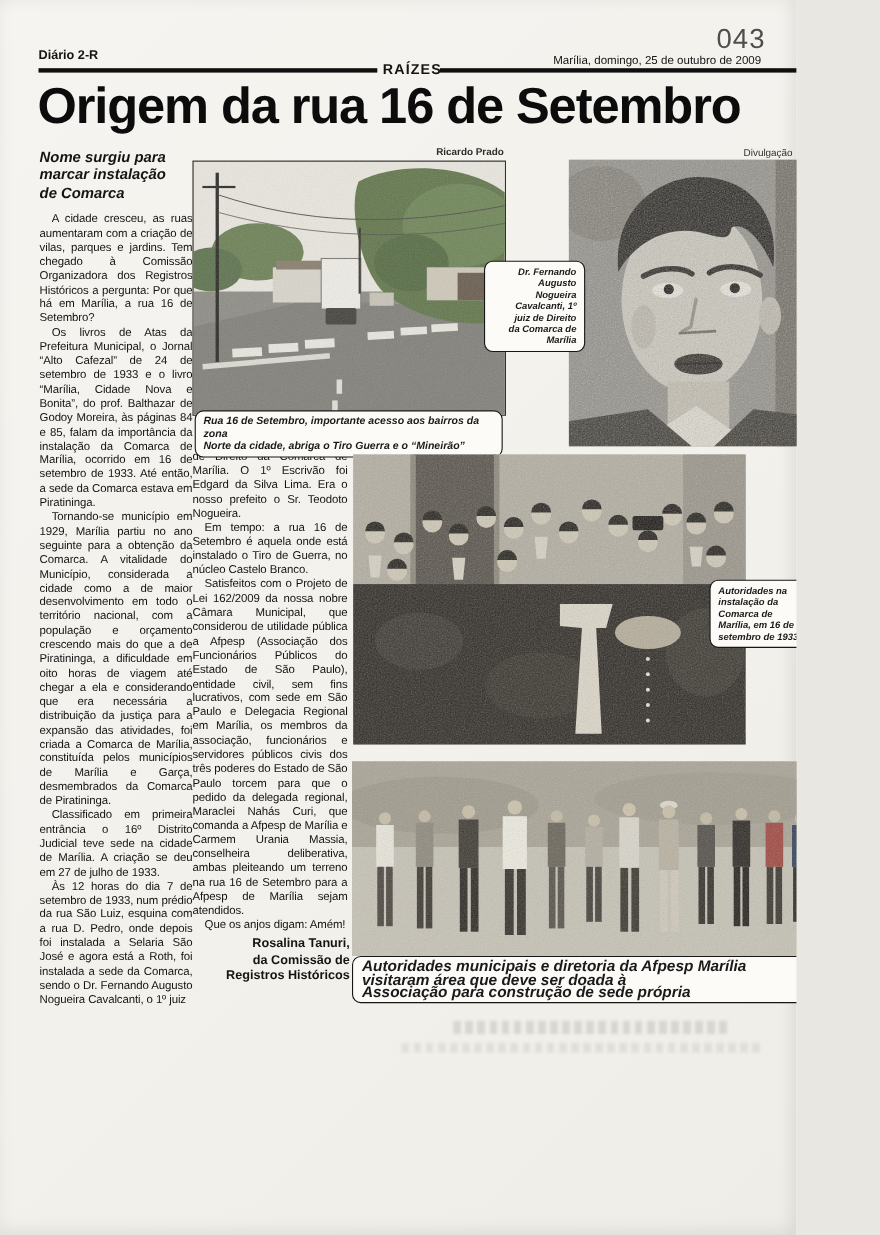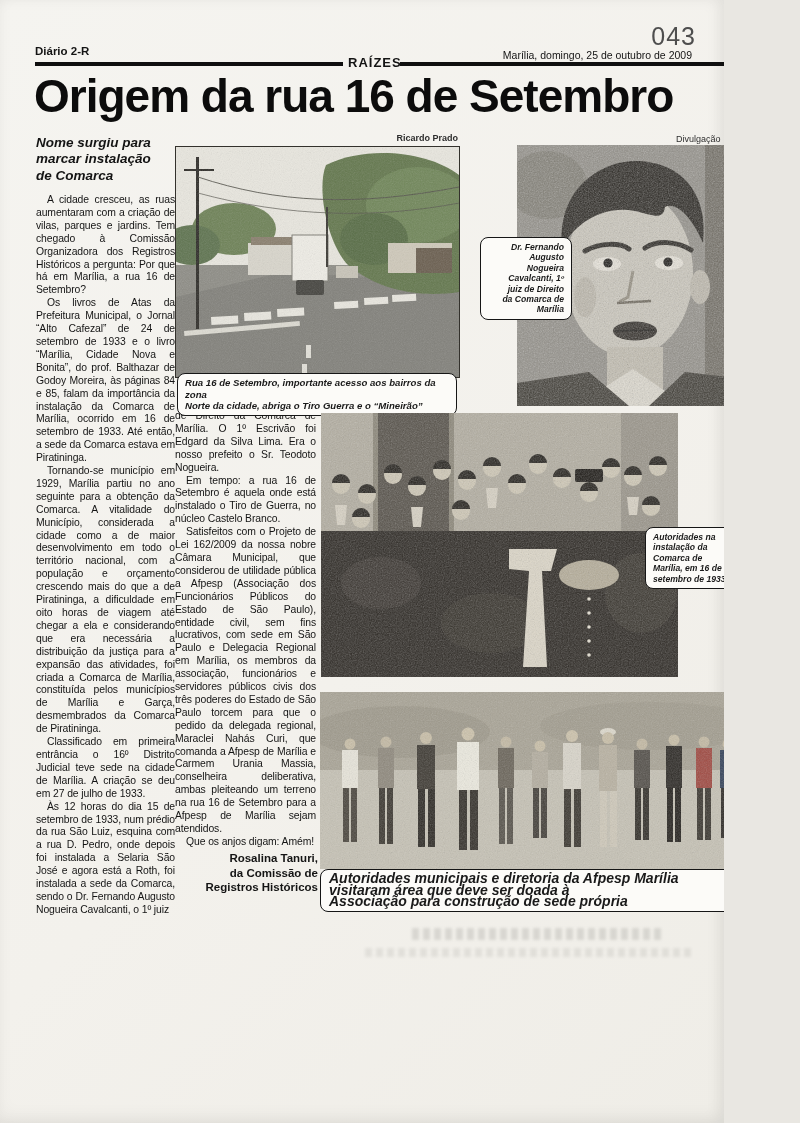--- a/index.html
+++ b/index.html
@@ -47,21 +47,21 @@
   .credit{font-size:9px;color:#2e2e2e;}
   .credit-street{left:330px;top:133px;width:128px;text-align:right;font-weight:bold;}
   .credit-portrait{left:676px;top:134px;width:106px;text-align:left;}
 
   .caption-box{
     background:#fcfbf8;border:1.5px solid #161616;border-radius:8px;
     font-weight:bold;font-style:italic;color:#1a1a1a;
     box-sizing:border-box;white-space:pre-line;
   }
   .caption-street{left:177px;top:373px;width:280px;padding:3px 7px;font-size:9.6px;line-height:11.6px;}
-  .caption-portrait{left:480px;top:237px;width:92px;padding:4px 7px;font-size:8.6px;line-height:10.4px;text-align:right;}
+  .caption-portrait{left:440px;top:237px;width:92px;padding:4px 7px;font-size:8.6px;line-height:10.4px;text-align:right;}
   .caption-crowd{left:645px;top:527px;width:102px;padding:4px 7px;font-size:8.6px;line-height:10.4px;}
   .caption-field{left:320px;top:869px;width:422px;padding:3px 8px;font-size:14px;line-height:11.6px;}
 
   
   .bleed{filter:blur(1.6px);opacity:.16;background:
     repeating-linear-gradient(90deg,#5a5a55 0 7px,transparent 7px 11px);}
   .bleed1{left:412px;top:928px;width:250px;height:12px;}
   .bleed2{left:365px;top:948px;width:330px;height:9px;opacity:.10;}
 </style>
 </head>
@@ -76,21 +76,21 @@
   <div class="abs section-label">RAÍZES</div>
   <div class="abs rule rule-right"></div>
   <h1 class="abs headline" style="margin:0">Origem da rua 16 de Setembro</h1>
 
   <div class="abs subhead">Nome surgiu para marcar instalação de Comarca</div>
   <div class="abs col col1">
       <p>A cidade cresceu, as ruas aumentaram com a criação de vilas, parques e jardins. Tem chegado à Comissão Organizadora dos Registros Históricos a pergunta: Por que há em Marília, a rua 16 de Setembro?</p>
       <p>Os livros de Atas da Prefeitura Municipal, o Jornal “Alto Cafezal” de 24 de setembro de 1933 e o livro “Marília, Cidade Nova e Bonita”, do prof. Balthazar de Godoy Moreira, às páginas 84 e 85, falam da importância da instalação da Comarca de Marília, ocorrido em 16 de setembro de 1933. Até então, a sede da Comarca estava em Piratininga.</p>
       <p>Tornando-se município em 1929, Marília partiu no ano seguinte para a obtenção da Comarca. A vitalidade do Município, considerada a cidade como a de maior desenvolvimento em todo o território nacional, com a população e orçamento crescendo mais do que a de Piratininga, a dificuldade em oito horas de viagem até chegar a ela e considerando que era necessária a distribuição da justiça para a expansão das atividades, foi criada a Comarca de Marília, constituída pelos municípios de Marília e Garça, desmembrados da Comarca de Piratininga.</p>
       <p>Classificado em primeira entrância o 16º Distrito Judicial teve sede na cidade de Marília. A criação se deu em 27 de julho de 1933.</p>
-      <p>Às 12 horas do dia 15 de setembro de 1933, num prédio da rua São Luiz, esquina com a rua D. Pedro, onde depois foi instalada a Selaria São José e agora está a Roth, foi instalada a sede da Comarca, sendo o Dr. Fernando Augusto Nogueira Cavalcanti, o 1º juiz</p>
+      <p>Às 12 horas do dia 7 de setembro de 1933, num prédio da rua São Luiz, esquina com a rua D. Pedro, onde depois foi instalada a Selaria São José e agora está a Roth, foi instalada a sede da Comarca, sendo o Dr. Fernando Augusto Nogueira Cavalcanti, o 1º juiz</p>
     </div>
 
   <div class="abs col col2">
       <p class="noindent">de Direito da Comarca de Marília. O 1º Escrivão foi Edgard da Silva Lima. Era o nosso prefeito o Sr. Teodoto Nogueira.</p>
       <p>Em tempo: a rua 16 de Setembro é aquela onde está instalado o Tiro de Guerra, no núcleo Castelo Branco.</p>
       <p>Satisfeitos com o Projeto de Lei 162/2009 da nossa nobre Câmara Municipal, que considerou de utilidade pública a Afpesp (Associação dos Funcionários Públicos do Estado de São Paulo), entidade civil, sem fins lucrativos, com sede em São Paulo e Delegacia Regional em Marília, os membros da associação, funcionários e servidores públicos civis dos três poderes do Estado de São Paulo torcem para que o pedido da delegada regional, Maraclei Nahás Curi, que comanda a Afpesp de Marília e Carmem Urania Massia, conselheira deliberativa, ambas pleiteando um terreno na rua 16 de Setembro para a Afpesp de Marília sejam atendidos.</p>
       <p>Que os anjos digam: Amém!</p>
     </div>
   <div class="abs byline">Rosalina Tanuri,
 da Comissão de

